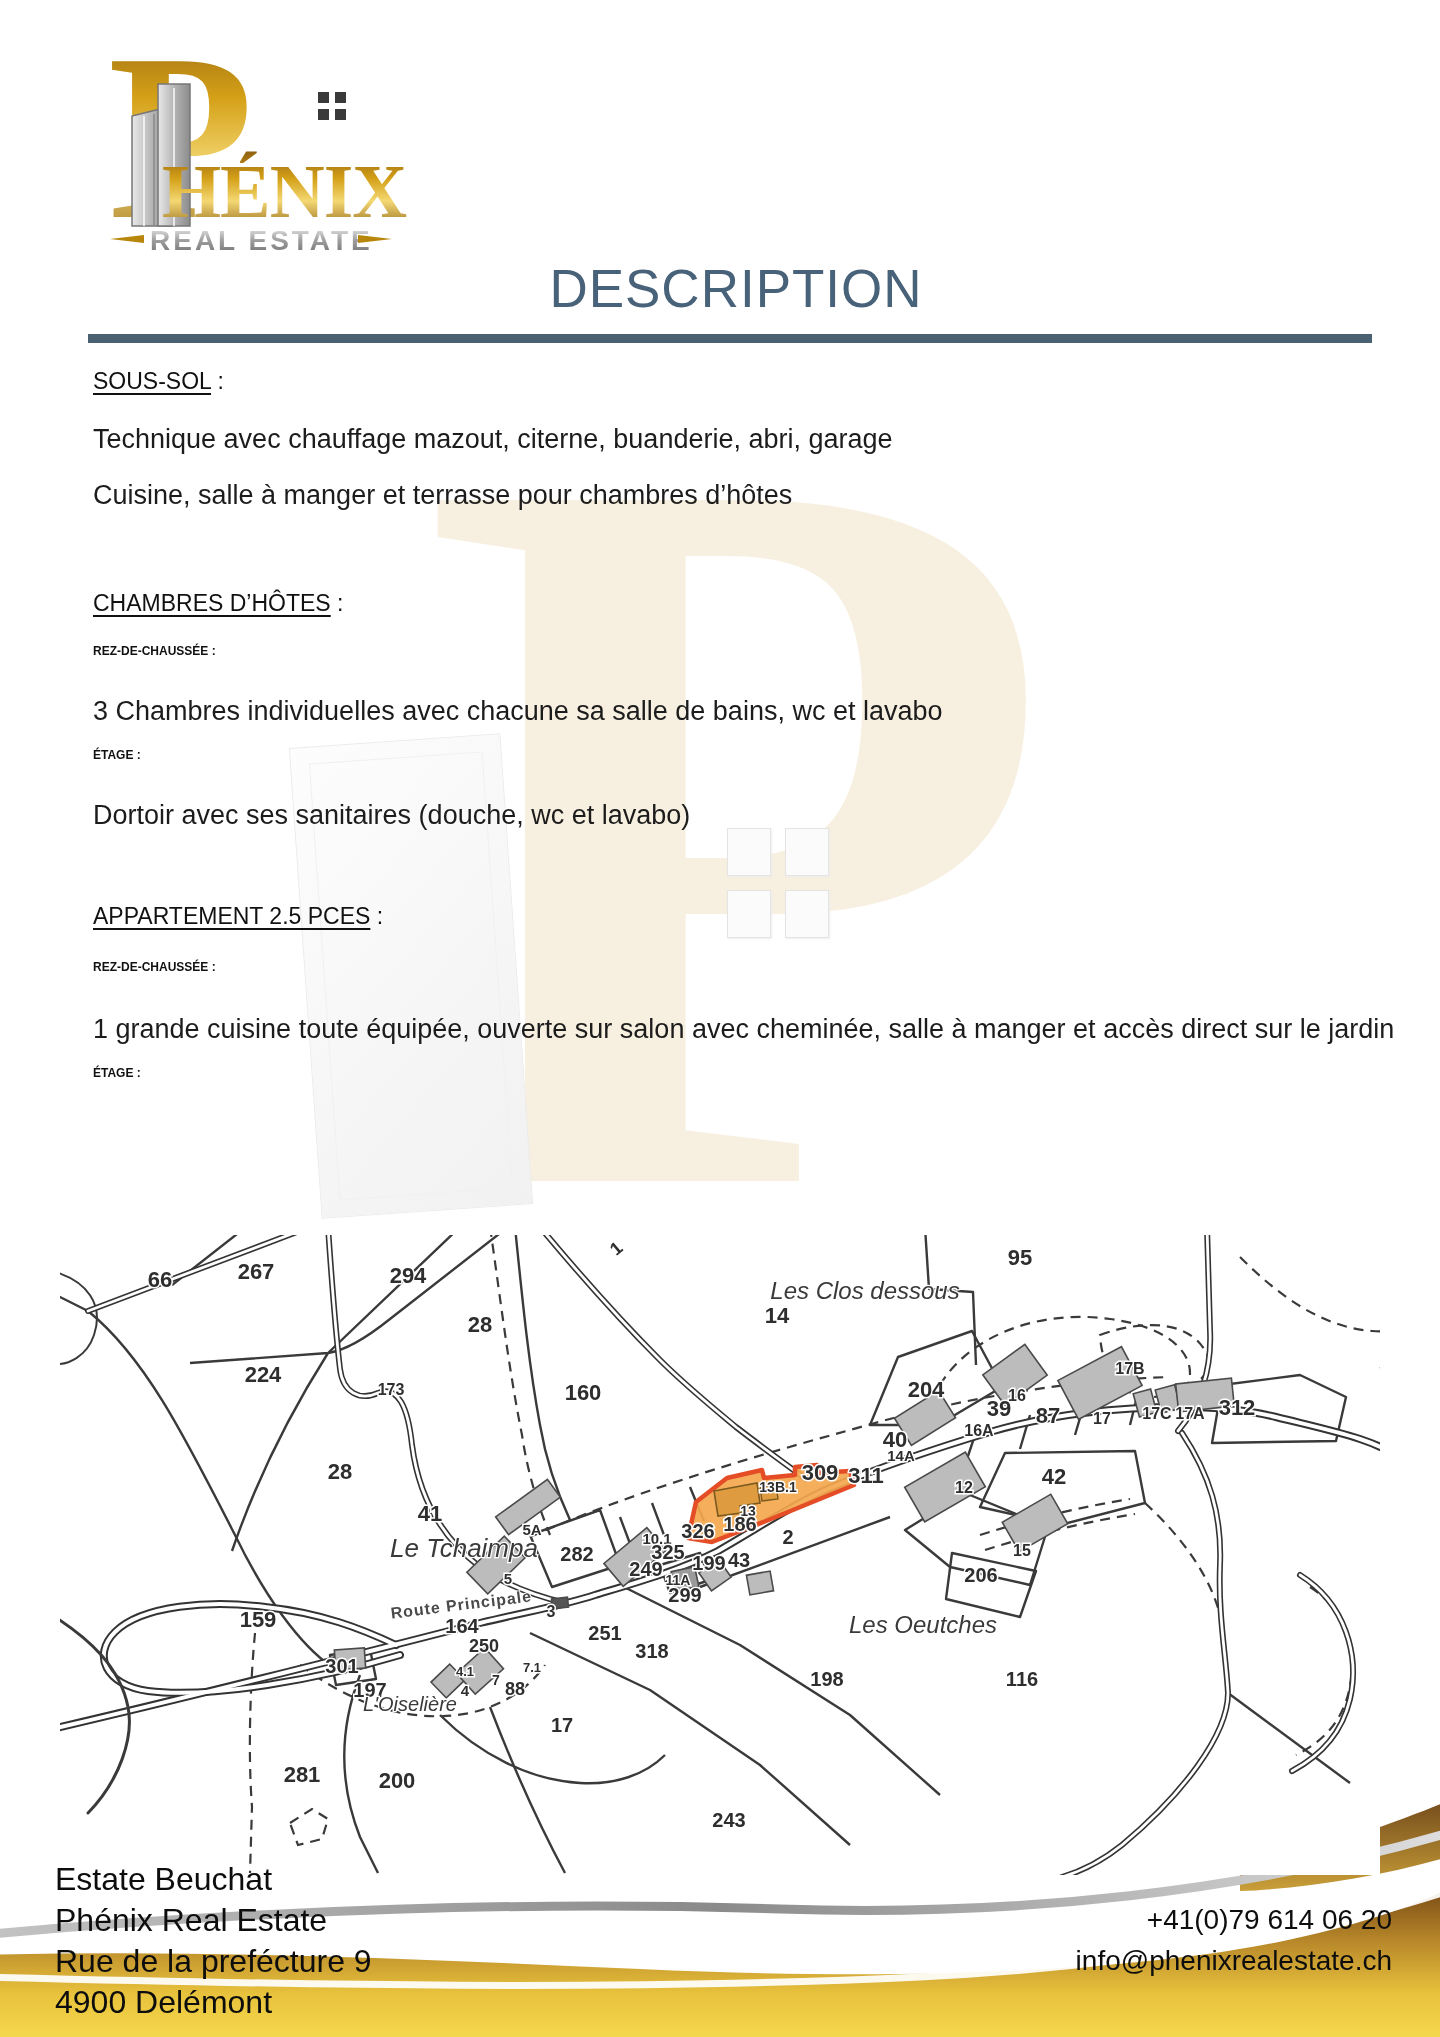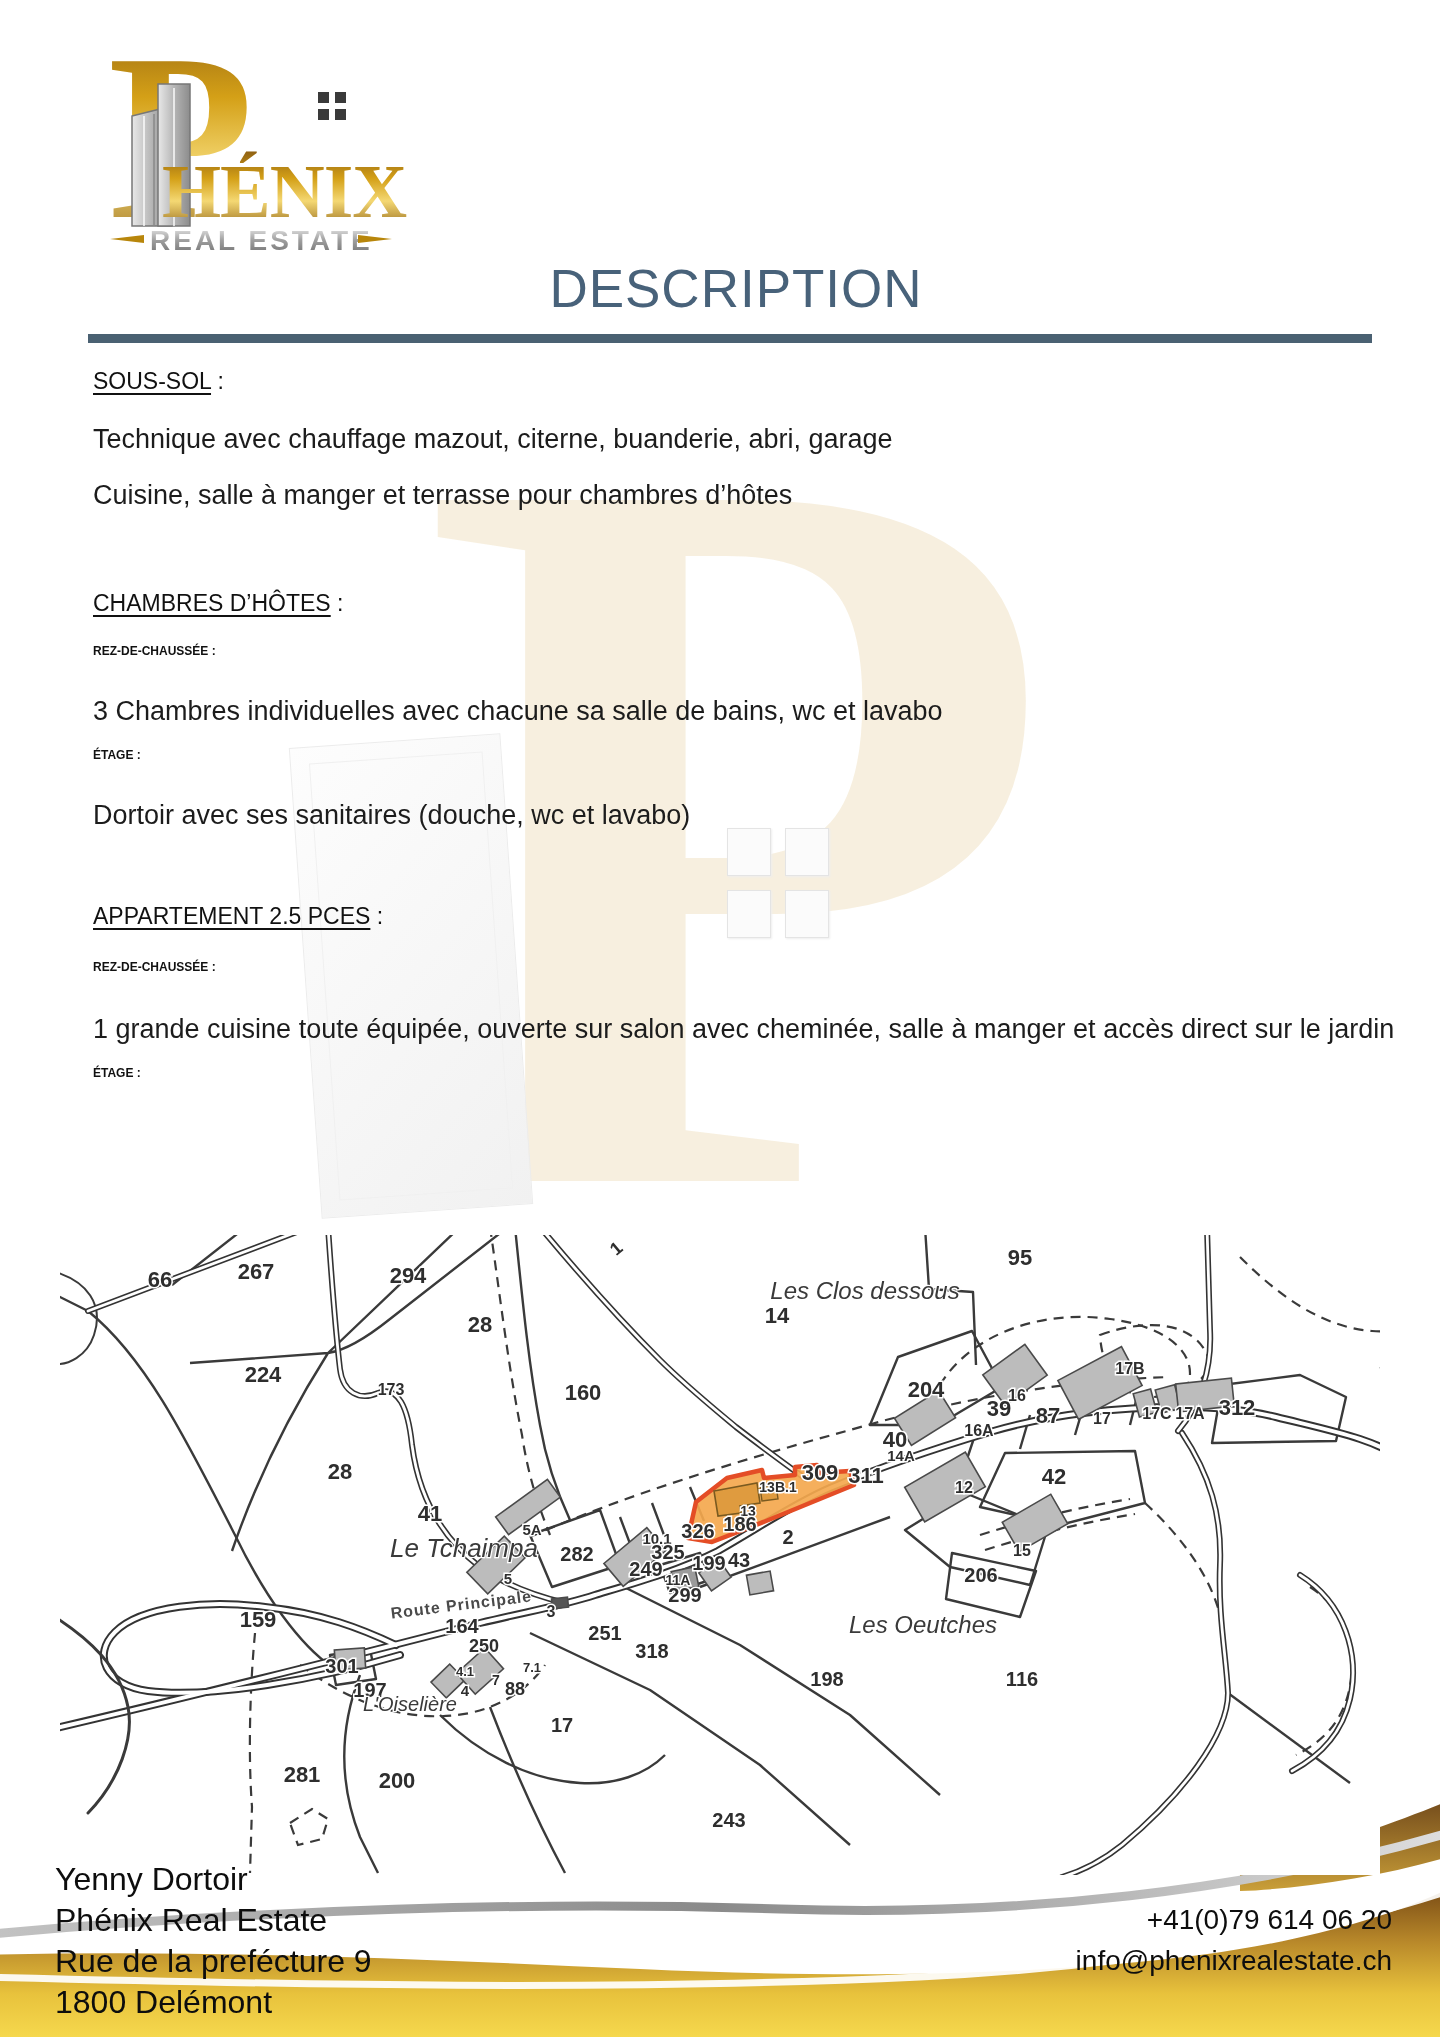--- a/index.html
+++ b/index.html
@@ -295,23 +295,23 @@
           <stop offset="1" stop-color="#dedede"></stop>
       </linearGradient>
     </defs>
     <path d="M1240,96 C1320,72 1400,44 1448,24 L1448,80 C1380,100 1300,112 1240,114 Z" fill="url(#footGoldDark)" opacity="0.95"></path>
     <path d="M-20,158 C260,132 540,124 780,132 C1020,140 1250,114 1448,56" fill="none" stroke="url(#footSilver)" stroke-width="9"></path>
     <path d="M-20,178 C200,172 420,182 640,192 C880,203 1060,196 1200,178 C1300,165 1390,140 1448,112 L1448,262 L-20,262 Z" fill="url(#footGold)"></path>
     <path d="M-20,200 C300,208 620,214 920,200 C1160,188 1340,150 1448,114" fill="none" stroke="#ffffff" stroke-width="7" opacity="0.92"></path>
   </svg>
 
   <div class="foot-left">
-    <div>Yenny Dortoir</div>
+    <div>Estate Beuchat</div>
     <div>Phénix Real Estate</div>
     <div>Rue de la prefécture 9</div>
-    <div>1800 Delémont</div>
+    <div>4900 Delémont</div>
   </div>
   <div class="foot-right">
     <div>+41(0)79 614 06 20</div>
     <div>info@phenixrealestate.ch</div>
   </div>
 
 </div>
 
 </body></html>

